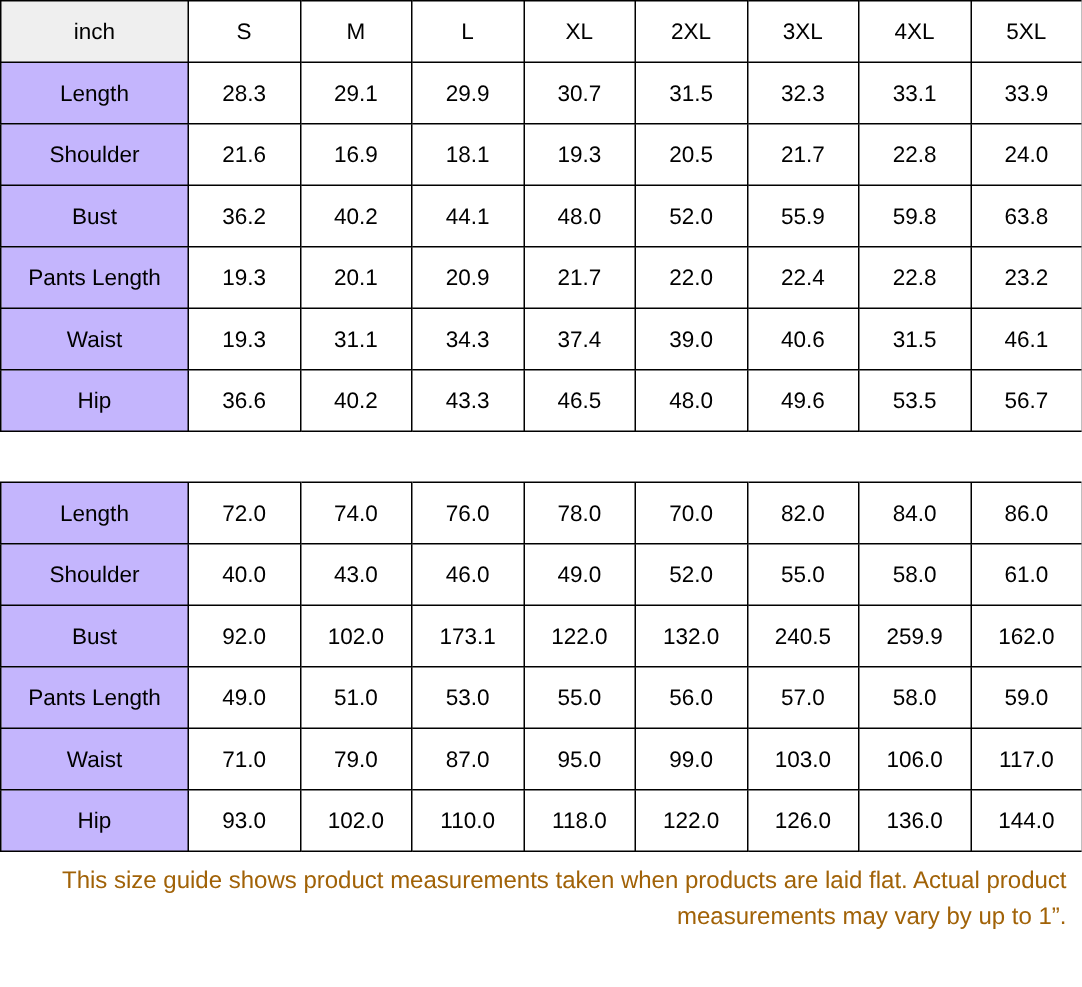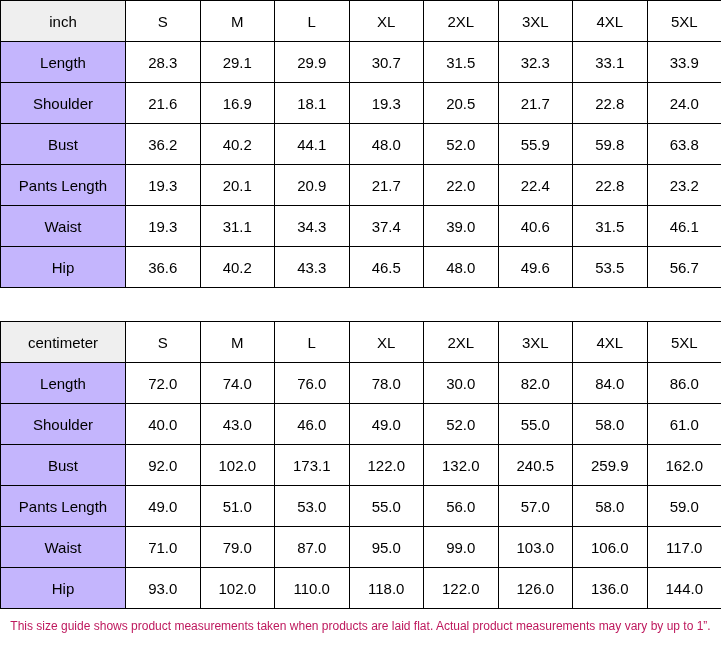--- a/index.html
+++ b/index.html
@@ -50,25 +50,25 @@
     border-left: none;
     border-right: none;
     background: #ffffff;
   }
   table.size-table tr.spacer-row td.first {
     border-left: none;
   }
   col.c0 { width: 125px; }
   col.cx { width: 74.5px; }
   .footnote {
-    font-size: 12px;
-    text-align: center;
+    font-size: 16px;
+    text-align: right;
     line-height: 1.5;
     padding: 8px 10px 0 10px;
-    color: #be185d;
+    color: #a16207;
   }
 </style>
 </head>
 <body>
 
 <div class="sheet">
   <table class="size-table">
     <colgroup>
       <col class="c0">
         <col class="cx">
@@ -166,39 +166,28 @@
         <td></td>
         <td></td>
         <td></td>
         <td></td>
         <td></td>
         <td></td>
         <td></td>
         <td></td>
       </tr>
 
-      <tr>
-        <td class="head-label">centimeter</td>
-        <td class="head-size">S</td>
-        <td class="head-size">M</td>
-        <td class="head-size">L</td>
-        <td class="head-size">XL</td>
-        <td class="head-size">2XL</td>
-        <td class="head-size">3XL</td>
-        <td class="head-size">4XL</td>
-        <td class="head-size">5XL</td>
-      </tr>
 
       <tr>
         <td class="row-label">Length</td>
         <td>72.0</td>
         <td>74.0</td>
         <td>76.0</td>
         <td>78.0</td>
-        <td>30.0</td>
+        <td>70.0</td>
         <td>82.0</td>
         <td>84.0</td>
         <td>86.0</td>
       </tr>
       <tr>
         <td class="row-label">Shoulder</td>
         <td>40.0</td>
         <td>43.0</td>
         <td>46.0</td>
         <td>49.0</td>

